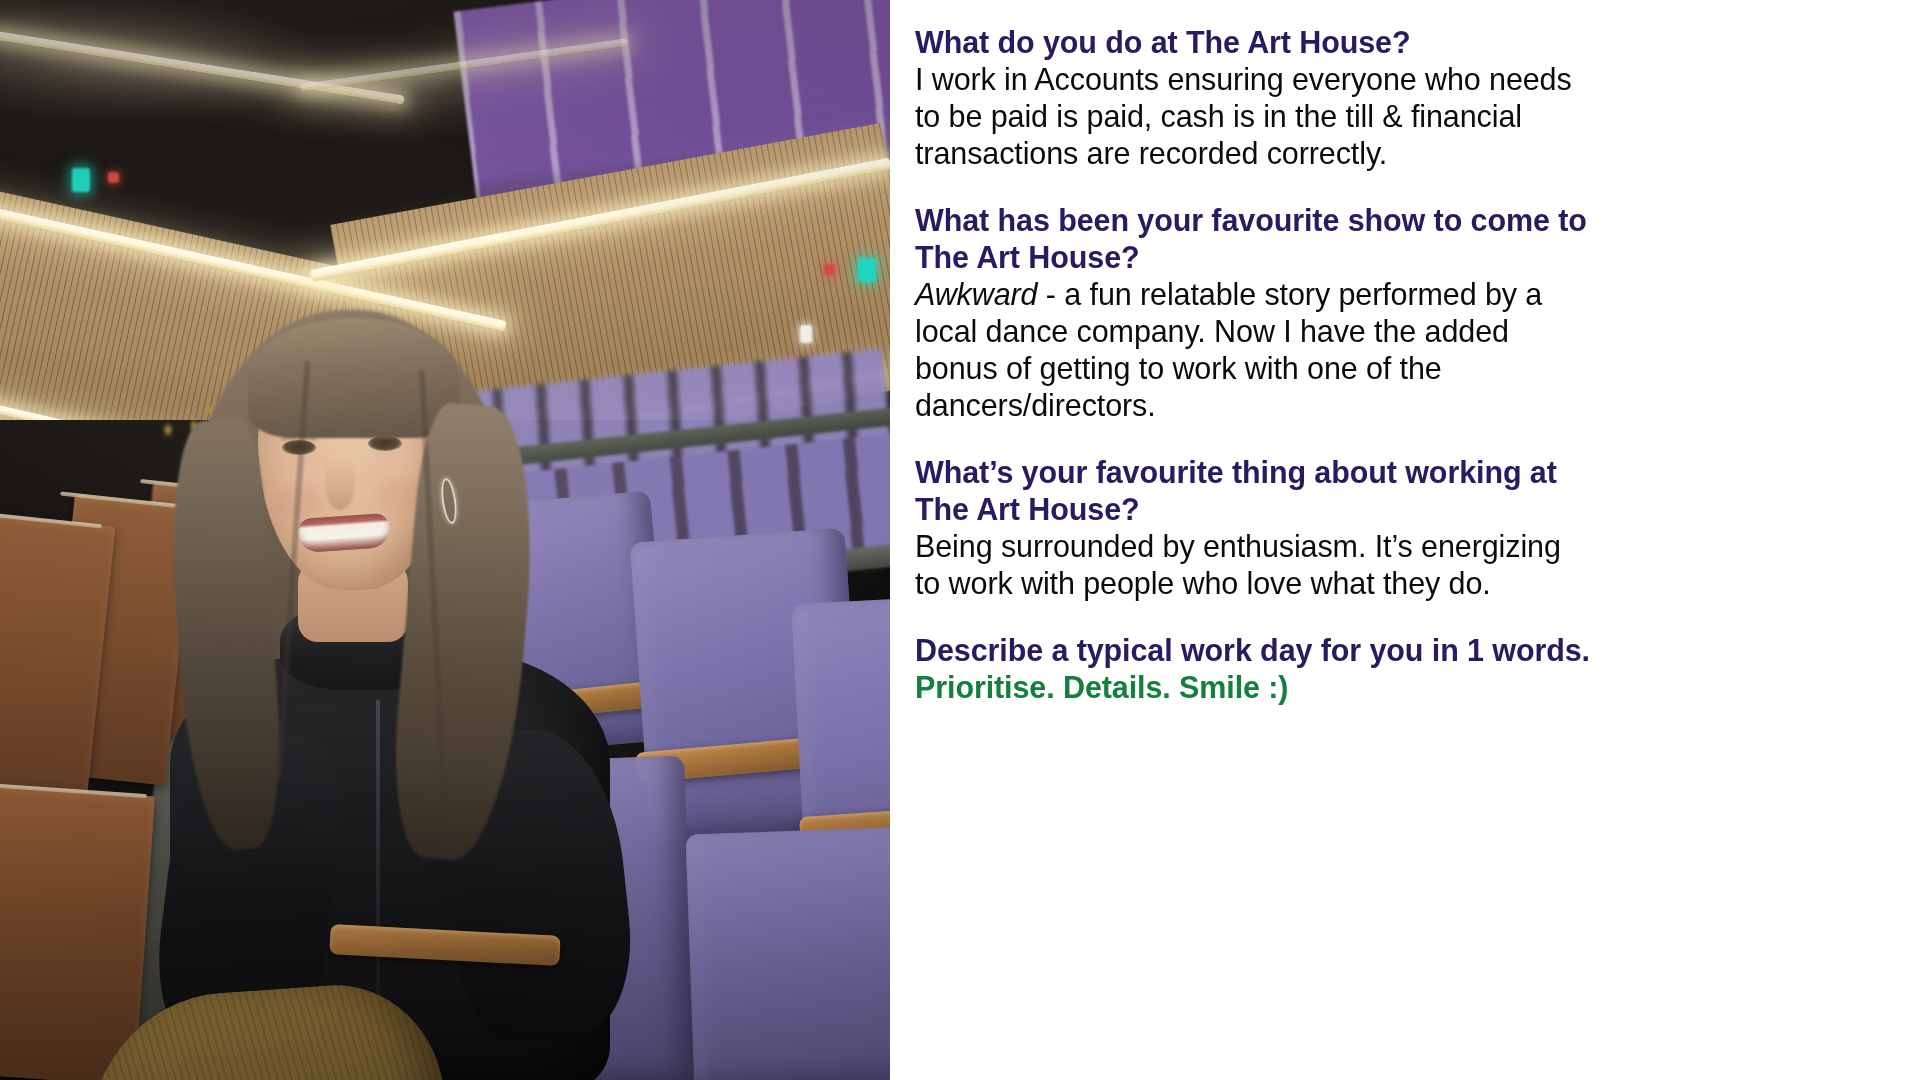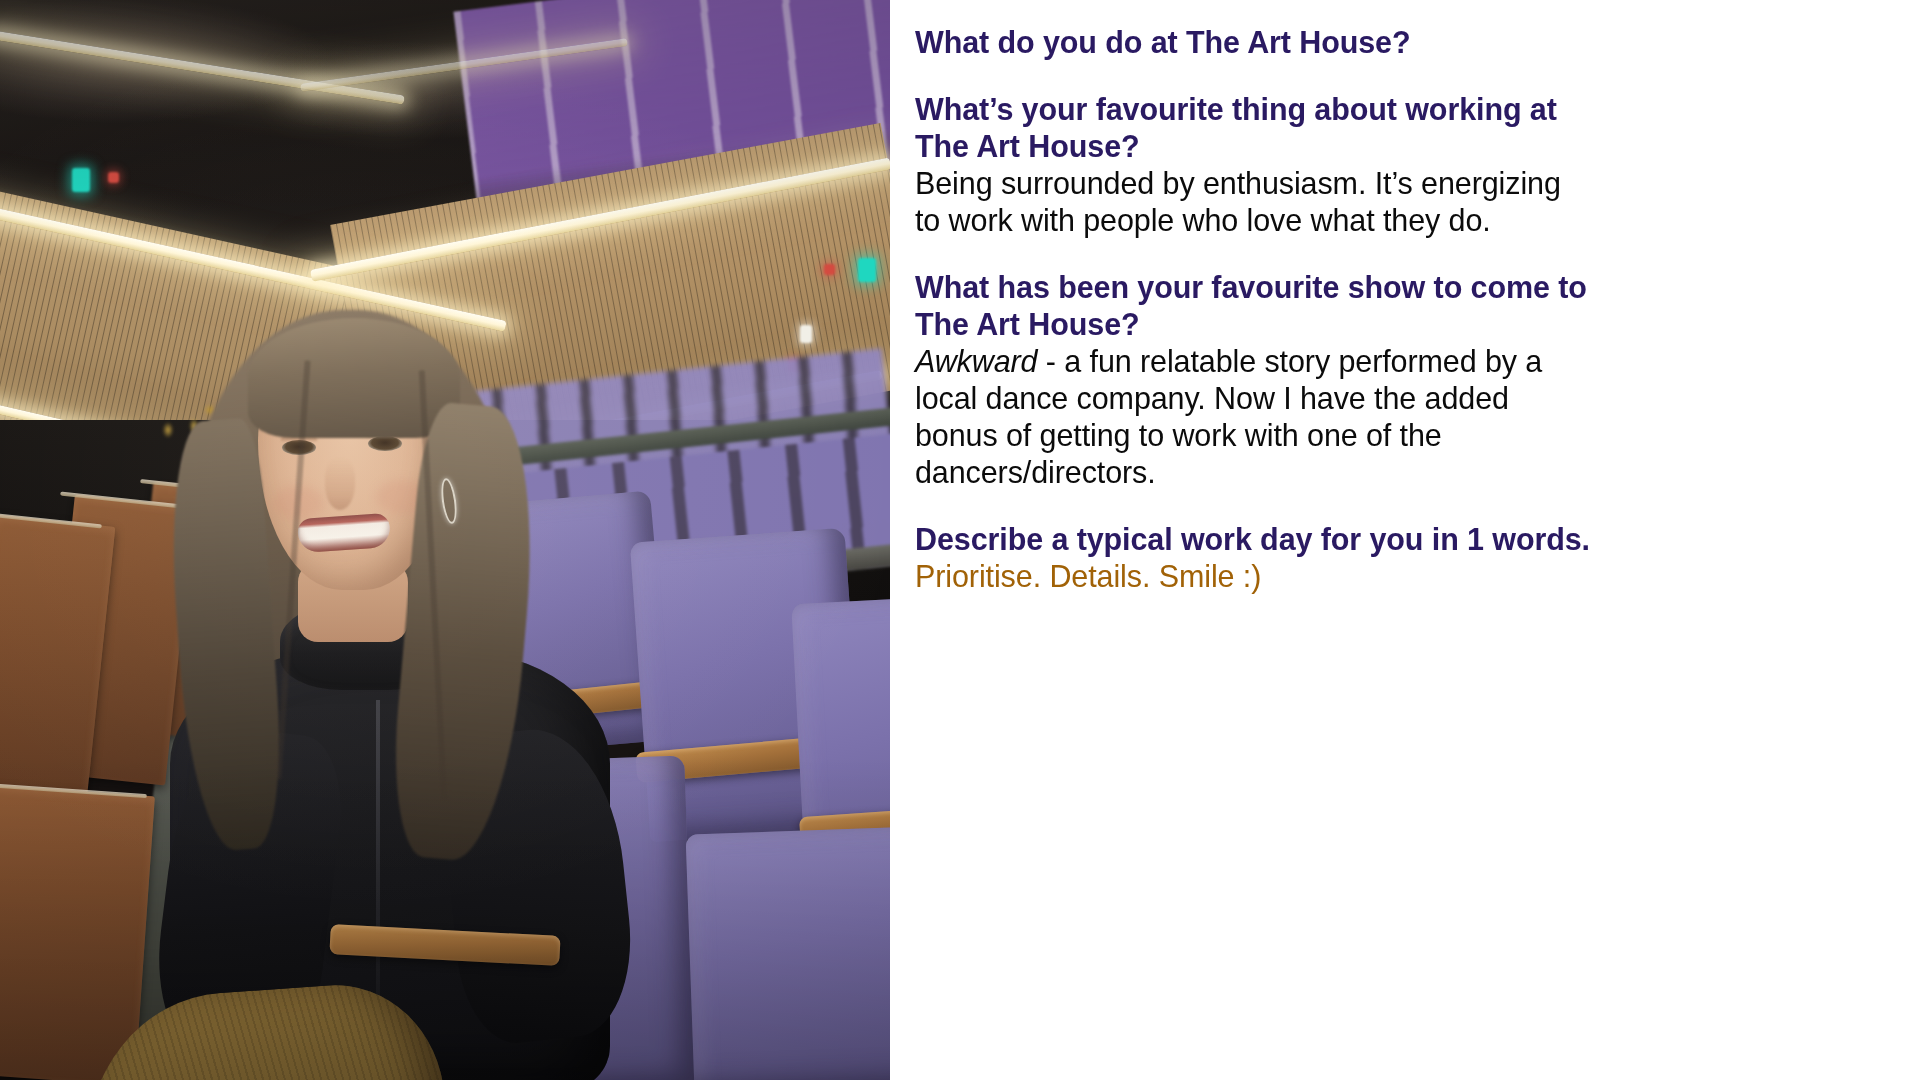--- a/index.html
+++ b/index.html
@@ -447,31 +447,32 @@
     </div>
     <div class="ph armrest arm-4"></div>
 
     <div class="ph grade"></div>
   </div>
 
   <div class="text-panel">
 
     <div class="qa-block">
       <div class="q" style="color: rgb(42, 26, 98);">What do you do at The Art House?</div>
+      <div class="a" style="color: rgb(11, 11, 11);">I work in Accounts ensuring everyone who needs to be paid is paid, cash is in the till &amp; financial transactions are recorded correctly.</div>
+    </div>
+
+    <div class="qa-block">
+      <div class="q" style="color: rgb(42, 26, 98);">What has been your favourite show to come to The Art House?</div>
+      <div class="a" style="color: rgb(11, 11, 11);"><span class="em">Awkward</span><span> - a fun relatable story performed by a local dance company. Now I have the added bonus of getting to work with one of the dancers/directors.</span></div>
     </div>
 
     <div class="qa-block">
       <div class="q" style="color: rgb(42, 26, 98);">What’s your favourite thing about working at The Art House?</div>
       <div class="a" style="color: rgb(11, 11, 11);">Being surrounded by enthusiasm.  It’s energizing to work with people who love what they do.</div>
     </div>
 
     <div class="qa-block">
-      <div class="q" style="color: rgb(42, 26, 98);">What has been your favourite show to come to The Art House?</div>
-      <div class="a" style="color: rgb(11, 11, 11);"><span class="em">Awkward</span><span> - a fun relatable story performed by a local dance company. Now I have the added bonus of getting to work with one of the dancers/directors.</span></div>
-    </div>
-
-    <div class="qa-block">
       <div class="q" style="color: rgb(42, 26, 98);">Describe a typical work day for you in 1 words.</div>
-      <div class="a" style="color: #a16207;">Prioritise. Details. Smile :)</div>
+      <div class="a" style="color: #15803d; font-weight: bold;">Prioritise. Details. Smile :)</div>
     </div>
 
   </div>
 </div>
 
 </body></html>

